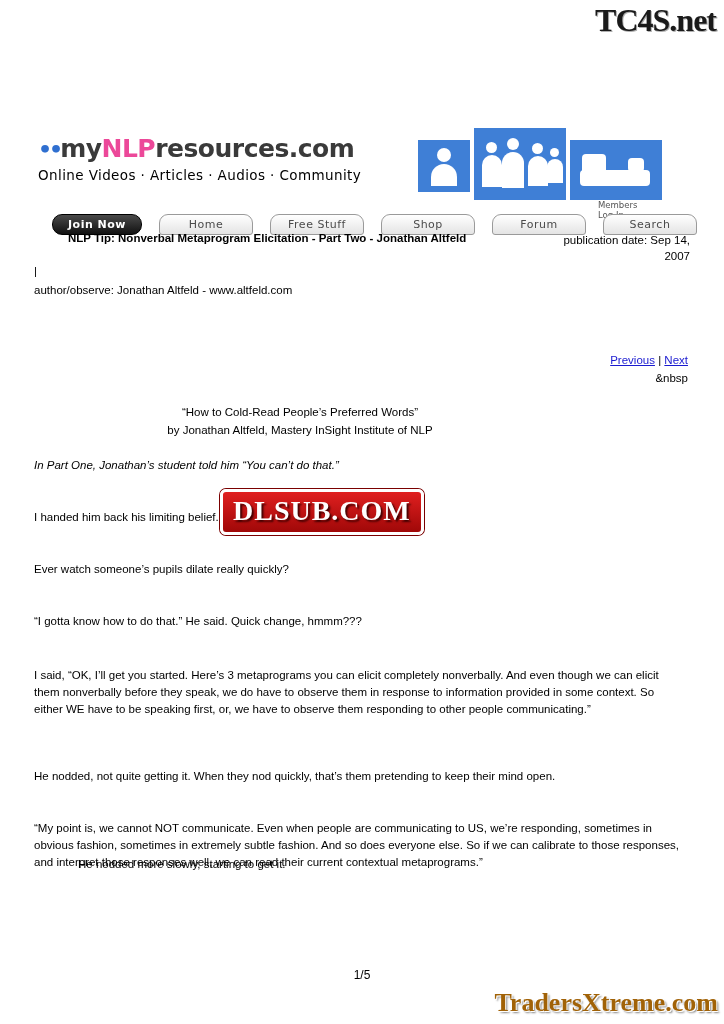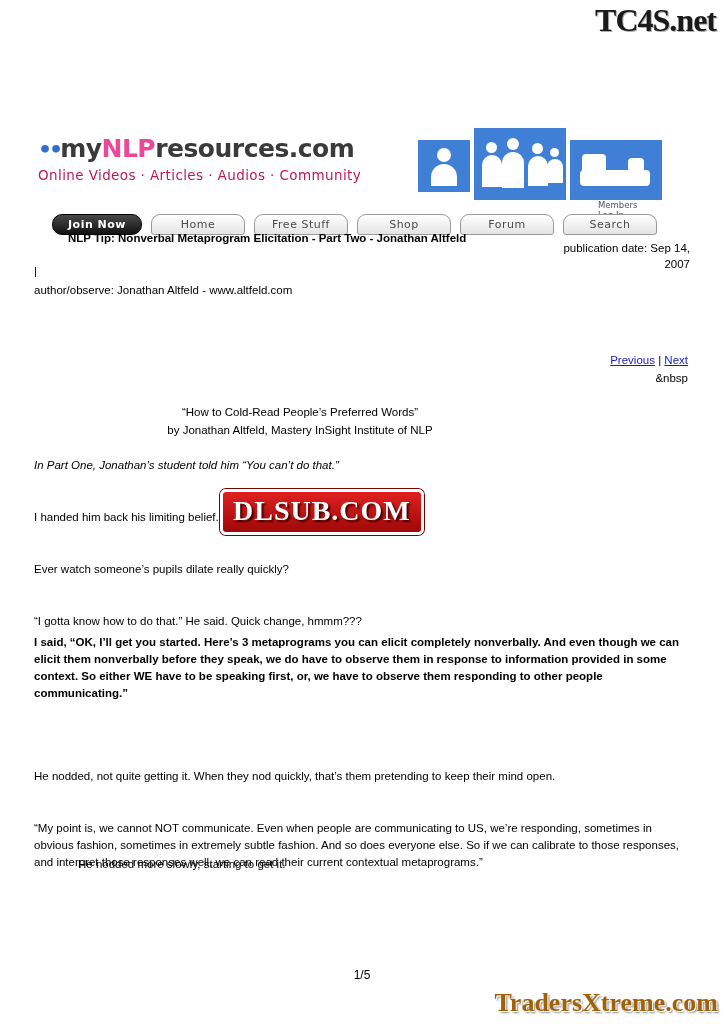--- a/index.html
+++ b/index.html
@@ -80,21 +80,21 @@
   }
   .logo-line1 .blue { color: #ec4899; }
   .logo-line1 .dots {
     color: #2f6fd0;
     letter-spacing: -3px;
     font-size: 22px;
   }
   .logo-line2 {
     font-family: "DejaVu Sans", sans-serif;
     font-size: 13.5px;
-    color: #be185d;
+    color: #000000;
     letter-spacing: 0.4px;
     margin-top: 4px;
     white-space: nowrap;
   }
   .hero-imgs {
     position: absolute;
     left: 380px;
     top: 0px;
     display: flex;
     gap: 4px;
@@ -123,21 +123,21 @@
     font-family: "DejaVu Sans", sans-serif;
   }
 
   
   .navbar {
     position: absolute;
     top: 214px;
     left: 52px;
     display: flex;
     align-items: flex-start;
-    gap: 9px;
+    gap: 17px;
   }
   .nav-btn {
     width: 92px;
     height: 19px;
     line-height: 19px;
     text-align: center;
     font-family: "DejaVu Sans", sans-serif;
     font-size: 11px;
     color: #4b4b4b;
     background: linear-gradient(#ffffff, #e4e4e4);
@@ -166,21 +166,20 @@
     padding-left: 8px;
   }
   .pub-date {
     position: absolute;
     top: 232px;
     left: 540px;
     width: 150px;
     font-size: 11.5px;
     text-align: right;
     line-height: 16px;
-    margin-top: 8px;
   }
   .pipe {
     position: absolute;
     top: 265px;
     left: 34px;
     font-size: 11.5px;
   }
   .author {
     position: absolute;
     top: 284px;
@@ -224,21 +223,21 @@
     width: 652px;
     font-size: 11.5px;
     line-height: 17px;
   }
   .italic { font-style: italic; }
 
   .p1 { top: 457px; }
   .p2 { top: 509px; }
   .p3 { top: 561px; }
   .p4 { top: 613px; }
-  .p5 { top: 634px; font-weight: bold; }
+  .p5 { top: 667px; }
   .p6 { top: 768px; }
   .p7 { top: 820px; }
   .p8 { top: 856px; padding-left: 44px; }
 
   .page-num {
     position: absolute;
     top: 968px;
     left: 0;
     width: 724px;
     text-align: center;

